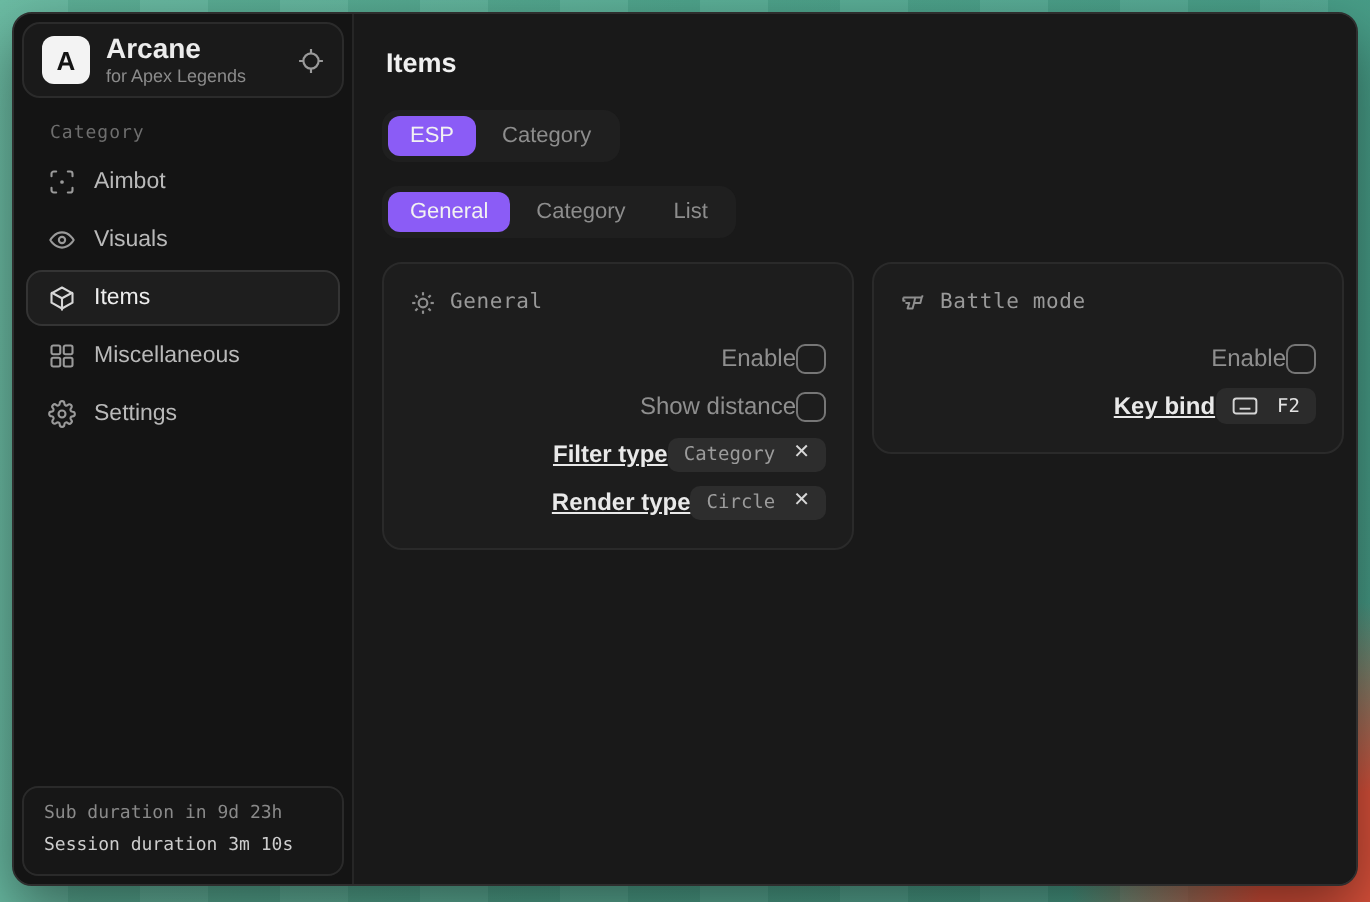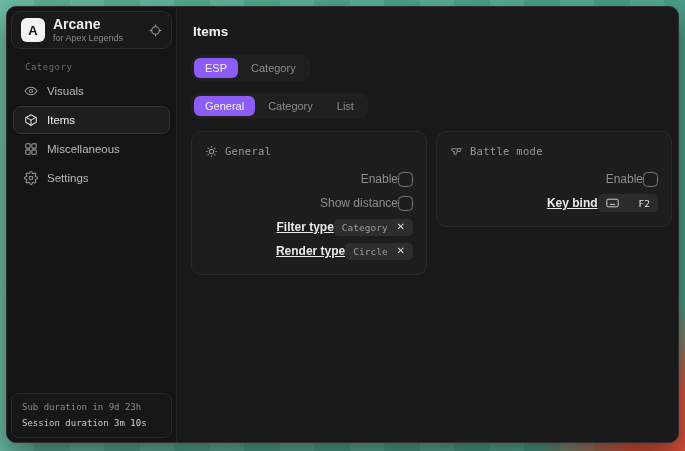--- a/index.html
+++ b/index.html
@@ -91,21 +91,21 @@
     width:15px; height:15px; border:1.6px solid #767676; border-radius:4.5px;
     background:transparent;
   }
   .select-pill{
     display:flex; align-items:center; gap:9px; background:#2d2d2d; border-radius:5px;
     padding:2px 8px; height:17px;
   }
   .select-value{ font-size:9.5px; color:#9c9c9c; }
   .select-x{ font-size:10px; color:#d8d8d8; line-height:1; }
   .keybind-pill{
-    display:flex; align-items:center; gap:20px; background:#2b2b2b; border-radius:5px;
+    display:flex; align-items:center; gap:10px; background:#2b2b2b; border-radius:5px;
     padding:2px 8px; height:18px;
   }
   .keybind-pill .kicon{ display:flex; color:#d5d5d5; }
   .keybind-value{ font-size:9.5px; color:#e3e3e3; }
 </style>
 </head>
 <body>
 
 <div id="window">
   <aside id="sidebar">
@@ -122,20 +122,32 @@
             <line x1="12" y1="19" x2="12" y2="23"></line>
             <line x1="1" y1="12" x2="5" y2="12"></line>
             <line x1="19" y1="12" x2="23" y2="12"></line>
           </svg>
         </span>
     </div>
 
     <div class="cat-label mono">Category</div>
 
     <nav class="nav" id="nav">
+        <div class="nav-item">
+          <span class="nicon">
+            <svg width="14" height="14" viewBox="0 0 24 24" fill="none" stroke="currentColor" stroke-width="1.8" stroke-linecap="round" stroke-linejoin="round">
+              <path d="M3 7V5a2 2 0 0 1 2-2h2"></path>
+              <path d="M17 3h2a2 2 0 0 1 2 2v2"></path>
+              <path d="M21 17v2a2 2 0 0 1-2 2h-2"></path>
+              <path d="M7 21H5a2 2 0 0 1-2-2v-2"></path>
+              <circle cx="12" cy="12" r="1.6" fill="currentColor" stroke="none"></circle>
+            </svg>
+          </span>
+          <span>Aimbot</span>
+        </div>
         <div class="nav-item">
           <span class="nicon">
             <svg width="14" height="14" viewBox="0 0 24 24" fill="none" stroke="currentColor" stroke-width="1.8" stroke-linecap="round" stroke-linejoin="round">
               <path d="M2 12s3.5-6.5 10-6.5S22 12 22 12s-3.5 6.5-10 6.5S2 12 2 12z"></path>
               <circle cx="12" cy="12" r="2.7"></circle>
             </svg>
           </span>
           <span>Visuals</span>
         </div>
         <div class="nav-item selected">

